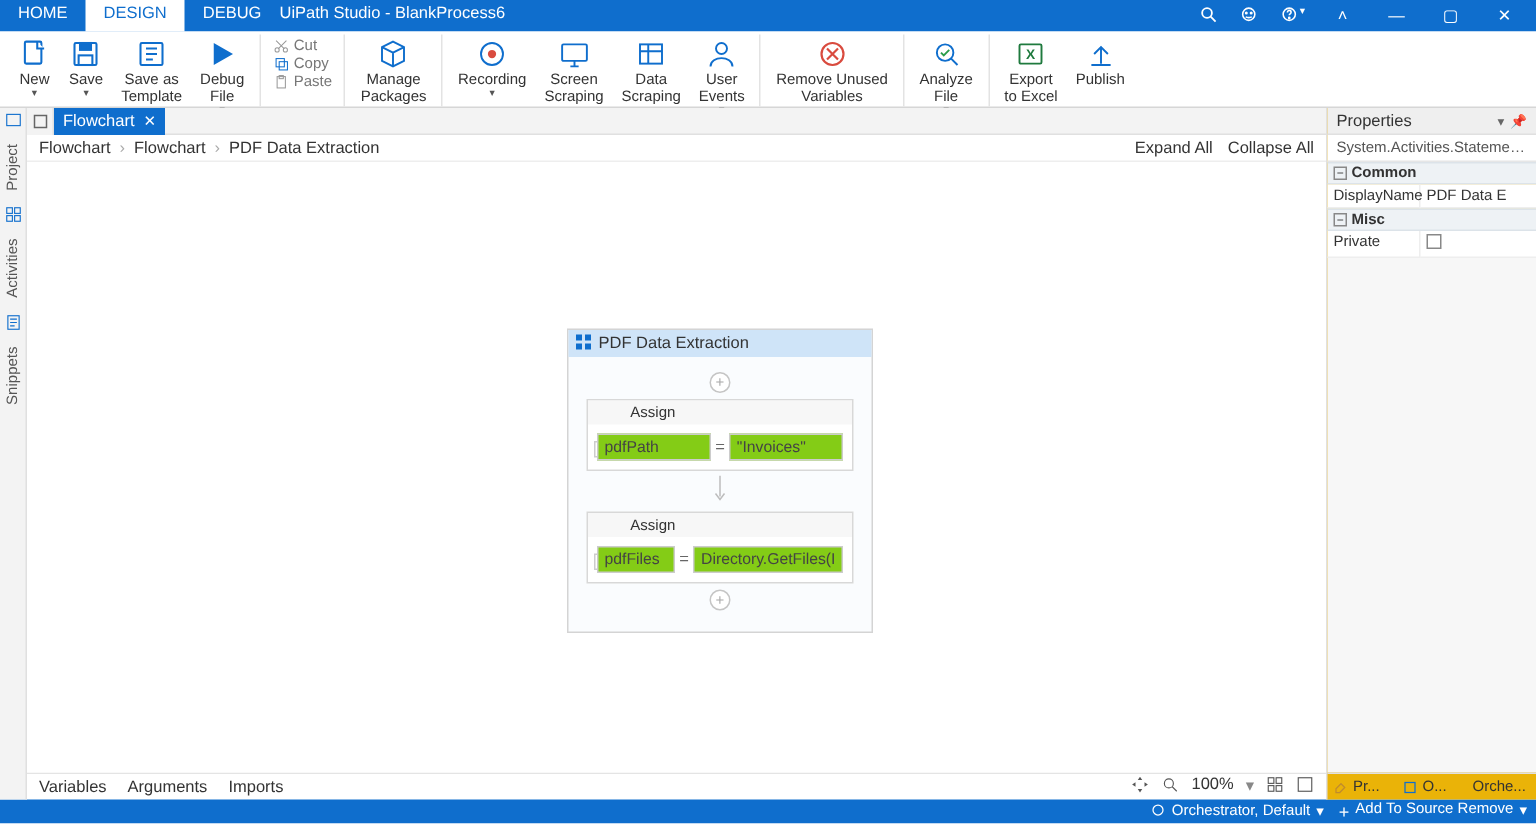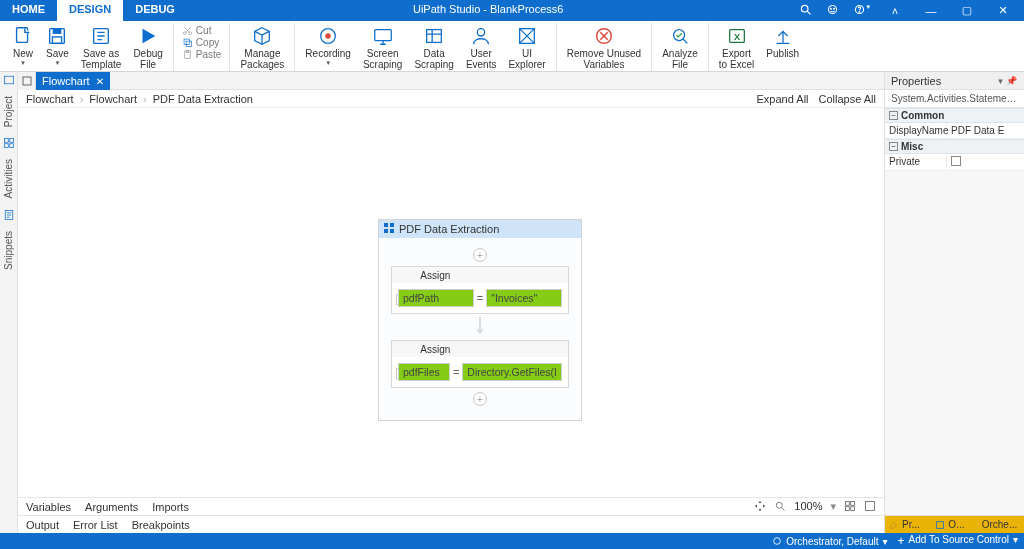--- a/index.html
+++ b/index.html
@@ -1,23 +1,23 @@
 <!DOCTYPE html>
 <html><head>
 <meta charset="utf-8">
 <style>
   * { box-sizing: border-box; font-family: "Segoe UI", Arial, sans-serif; }
   html, body { margin: 0; padding: 0; width: 1024px; height: 549px; overflow: hidden; background: #fff; font-size: 11px; color: #333; }
 
   
   .titlebar { background: #0f6ecd; height: 21px; display: flex; align-items: stretch; color: #fff; }
-  .tabs-menu { display: flex; font-weight: bold; }
+  .tabs-menu { display: flex; }
   .tab-menu-item { padding: 3px 12px; font-size: 11px; color: #fff; }
   .tab-menu-item.active { background: #fff; color: #0f6ecd; }
-  .title-center { flex: 1; text-align: center; padding-top: 3px; font-size: 11px; }
+  .title-center { flex: 1; padding-top: 3px; font-size: 11px; }
   .title-right { display: flex; align-items: center; gap: 14px; padding: 0 10px; }
   .title-right svg { width: 13px; height: 13px; }
   .title-right .win-btn { width: 22px; text-align: center; }
 
   
   .ribbon { height: 51px; border-bottom: 1px solid #d6d6d6; background: #fff; display: flex; align-items: stretch; padding: 2px 4px 0 2px; }
   .ribbon-group { display: flex; align-items: flex-start; border-right: 1px solid #e3e3e3; padding: 0 4px; }
   .ribbon-group:last-child { border-right: none; }
   .ribbon-btn { display: flex; flex-direction: column; align-items: center; justify-content: flex-start; padding: 2px 6px 0 6px; color: #333; font-size: 10px; text-align: center; min-width: 34px; }
   .ribbon-btn .ic { width: 22px; height: 22px; display: flex; align-items: center; justify-content: center; margin-bottom: 1px; }
@@ -237,30 +237,20 @@
     <div class="ribbon-btn">
       <span class="ic">
           <svg viewBox="0 0 24 24" fill="none" stroke="#0f6ecd" stroke-width="1.4">
             <circle cx="12" cy="8" r="4"></circle>
             <path d="M4 21c0-4 4-6 8-6s8 2 8 6"></path>
           </svg>
         </span>
       <span class="lbl" style="white-space:pre">User
 Events</span>
         <span class="caret">▾</span>
-    </div>
-    <div class="ribbon-btn">
-      <span class="ic">
-          <svg viewBox="0 0 24 24" fill="none" stroke="#0f6ecd" stroke-width="1.4">
-            <rect x="4" y="4" width="16" height="16"></rect>
-            <path d="M4 4l16 16M20 4L4 20"></path>
-          </svg>
-        </span>
-      <span class="lbl" style="white-space:pre">UI
-Explorer</span>
     </div>
   </div>
   <div class="ribbon-group">
     <div class="ribbon-btn">
       <span class="ic">
           <svg viewBox="0 0 24 24" fill="none" stroke="#d94b3f" stroke-width="1.6">
             <circle cx="12" cy="12" r="8"></circle>
             <path d="M8 8l8 8M16 8l-8 8"></path>
           </svg>
         </span>
@@ -413,25 +403,20 @@
               <rect x="9" y="2" width="5" height="5"></rect>
               <rect x="2" y="9" width="5" height="5"></rect>
               <rect x="9" y="9" width="5" height="5"></rect>
             </svg></span>
         <span><svg viewBox="0 0 16 16" fill="none" stroke="#555">
               <rect x="2" y="2" width="12" height="12"></rect>
             </svg></span>
       </div>
     </div>
 
-    <div class="bottom-tabs">
-      <span>Output</span>
-      <span>Error List</span>
-      <span>Breakpoints</span>
-    </div>
   </div>
 
   <div class="right-panel">
     <div class="panel-header">
       <span>Properties</span>
       <span class="pin">
           <span>▾</span>
           <span>📌</span>
         </span>
     </div>
@@ -477,16 +462,16 @@
   <div class="spacer"></div>
   <span class="sb-item">
     <svg viewBox="0 0 12 12" fill="none" stroke="#fff">
         <circle cx="6" cy="6" r="4"></circle>
       </svg>
     <span>Orchestrator, Default</span>
       <span>▾</span>
   </span>
   <span class="sb-item">
     <span style="font-size:12px;">+</span>
-    <span>Add To Source Control</span>
+    <span>Add To Source Remove</span>
       <span>▾</span>
   </span>
 </div>
 
 </body></html>

